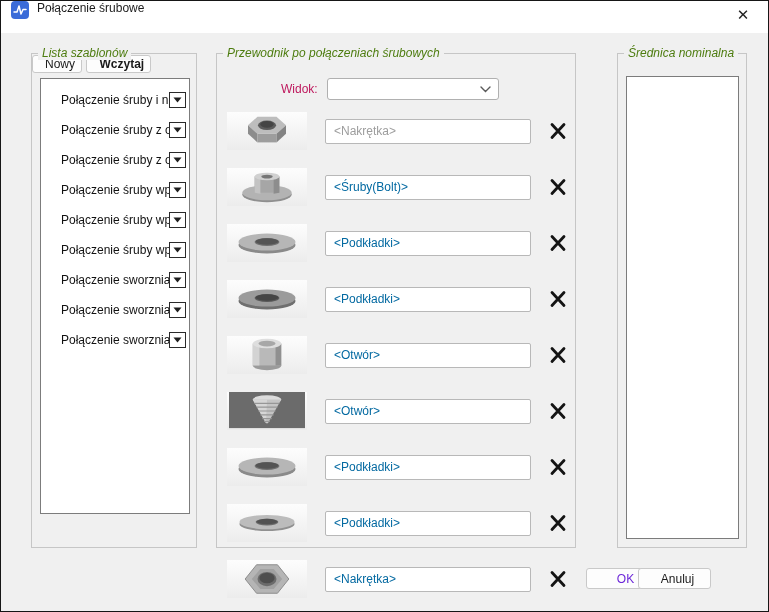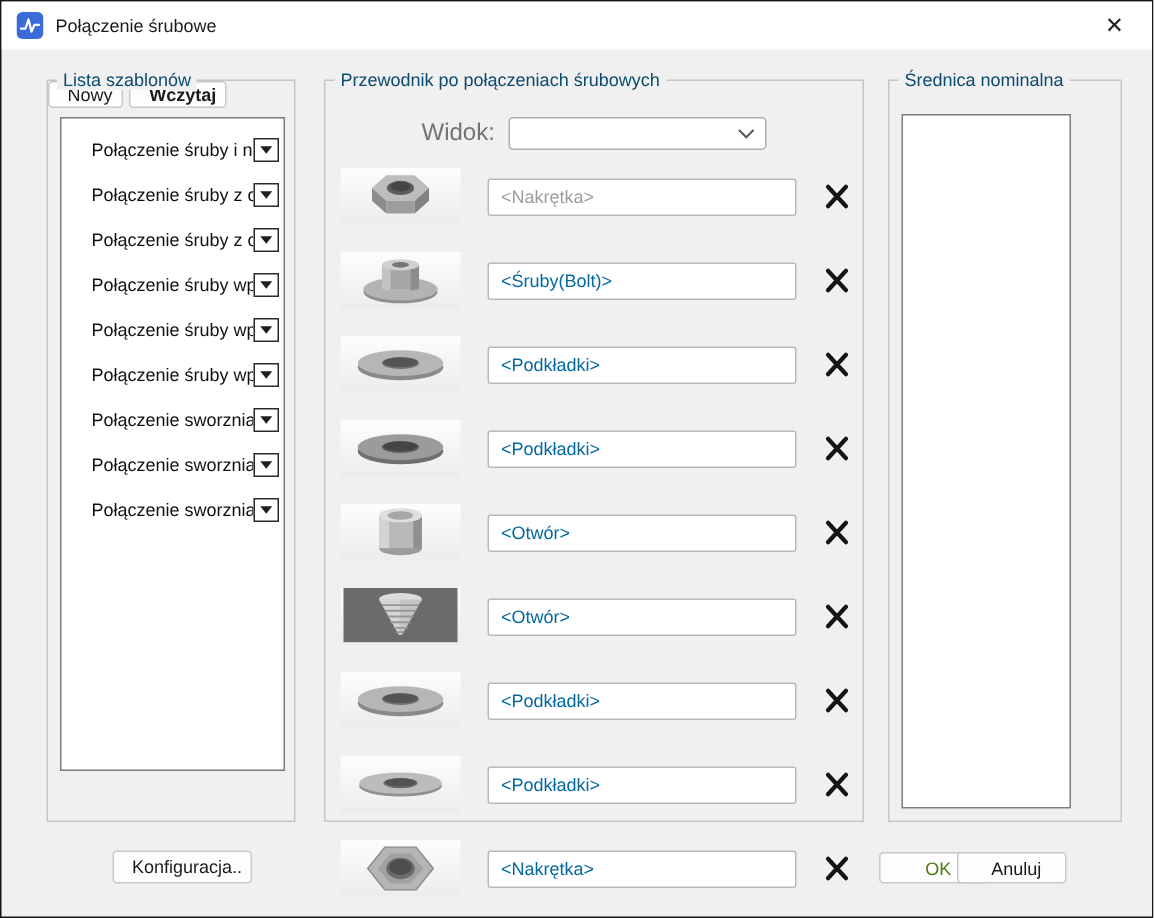--- a/index.html
+++ b/index.html
@@ -1,40 +1,40 @@
 <!DOCTYPE html>
 <html><head>
 <meta charset="utf-8">
 <style>
   html,body{margin:0;padding:0;background:#ffffff;font-family:"Liberation Sans",sans-serif;}
   *{box-sizing:border-box;}
   .dialog{position:relative;width:769px;height:612px;background:#f0f0f0;border:1px solid #161616;overflow:hidden;}
   
-  .titlebar{position:absolute;left:0;top:0;right:0;height:32px;background:#ffffff;display:flex;align-items:center;padding:0 10px;gap:8px;}
+  .titlebar{position:absolute;left:0;top:0;right:0;height:32px;background:#ffffff;display:flex;align-items:flex-start;padding:0 10px;gap:8px;}
   .title-text{font-size:12px;color:#1b1b1b;}
   .close-btn{margin-left:auto;width:30px;height:28px;display:flex;align-items:center;justify-content:center;font-size:15px;color:#222;background:transparent;border:none;cursor:pointer;}
   
   .group{position:absolute;border:1px solid #c6c6c6;background:transparent;}
-  .glabel{position:absolute;top:-8px;left:6px;background:#f0f0f0;padding:0 4px;font-size:12px;color:#0c4a6e;white-space:nowrap;}
+  .glabel{position:absolute;top:-8px;left:6px;background:#f0f0f0;padding:0 4px;font-size:12px;color:#4d7c0f;white-space:nowrap;font-style:italic;}
   .grp-templates{left:30px;top:52px;width:166px;height:495px;}
   .grp-guide{left:215px;top:52px;width:360px;height:495px;}
-  .grp-diameter{left:591px;top:52px;width:156px;height:495px;}
+  .grp-diameter{left:616px;top:52px;width:130px;height:495px;}
   
   .listbox{position:absolute;background:#ffffff;border:1px solid #7c7c7c;}
   .tpl-listbox{left:8px;top:24px;width:150px;height:436px;overflow:hidden;padding-top:6px;}
   .tpl-row{height:30px;display:flex;align-items:center;padding:0 3px 0 20px;}
   .tpl-text{flex:1;font-size:12px;color:#111;white-space:nowrap;overflow:hidden;}
   .dd-btn{flex:0 0 auto;width:17px;height:16px;border:1px solid #2a2a2a;background:#fff;display:flex;align-items:center;justify-content:center;cursor:pointer;}
   .btn{background:#fdfdfd;border:1px solid #c9c9c9;border-radius:3px;font-size:12px;color:#1a1a1a;font-family:"Liberation Sans",sans-serif;cursor:pointer;padding-left:12px;}
-  .btn:disabled{color:#4d7c0f;}
+  .btn:disabled{color:#6d28d9;}
   .btn-nowy{left:8px;top:470px;}
   .btn-wczytaj{left:92px;top:470px;font-weight:bold;}
   
   .view-row{position:absolute;left:0;top:24px;width:100%;display:flex;align-items:center;padding-left:64px;}
-  .view-label{font-size:16px;color:#737373;}
+  .view-label{font-size:12px;color:#be185d;}
   .combo{margin-left:9px;width:172px;height:22px;background:#fff;border:1px solid #b0b0b0;border-radius:3px;display:flex;align-items:center;padding:0 7px;cursor:pointer;}
   .combo-value{flex:1;font-size:12px;color:#111;}
   .g-rows{position:absolute;left:10px;top:58px;right:8px;display:flex;flex-direction:column;gap:18px;}
   .g-row{display:flex;align-items:center;height:38px;}
   .g-icon{flex:0 0 80px;width:80px;height:38px;background:linear-gradient(180deg,#fdfdfd,#ececec);}
   .g-field{margin-left:18px;width:220px;height:25px;background:#fff;border:1px solid #b8b8b8;border-radius:2px;display:flex;align-items:center;padding:0 8px;overflow:hidden;}
   .g-field span{font-size:12px;color:#0369a1;white-space:nowrap;}
   .g-row.disabled .g-field span{color:#9d9d9d;}
   .g-del{margin-left:17px;display:flex;align-items:center;justify-content:center;width:20px;height:20px;cursor:pointer;}
   
@@ -323,17 +323,16 @@
           </span>
         </div>
       </div>
   </div>
 
   <div class="group grp-diameter">
     <span class="glabel">Średnica nominalna</span>
     <div class="listbox dia-listbox"></div>
   </div>
 
-  <button class="btn btn-config">Konfiguracja..</button>
   <button class="btn btn-ok" disabled="">OK</button>
   <button class="btn btn-cancel">Anuluj</button>
 
 </div>
 
 </body></html>

